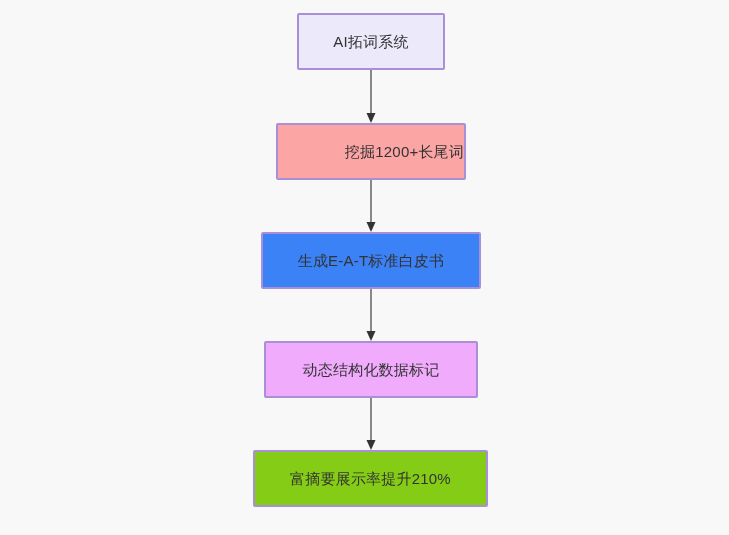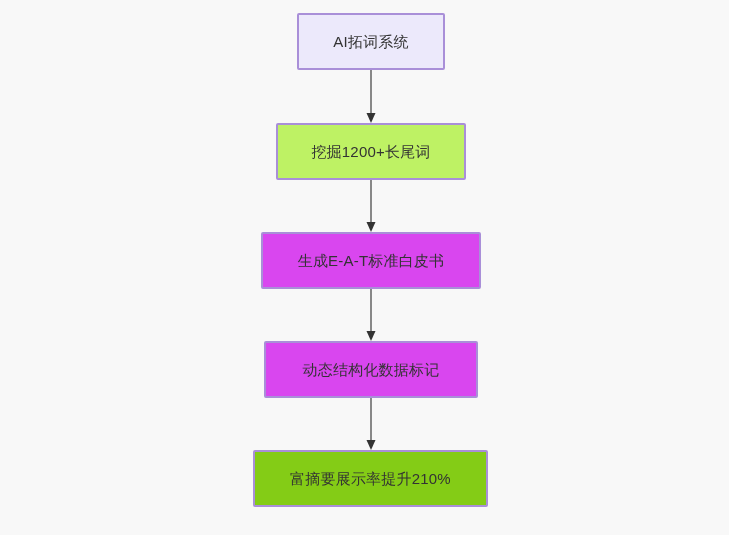--- a/index.html
+++ b/index.html
@@ -51,43 +51,43 @@
     <span>AI拓词系统</span>
   </div>
 
   <div class="edge" style="left: 365px; top: 70px; height: 53px;">
     <svg viewBox="0 0 12 53" width="12" height="53" preserveAspectRatio="none">
       <line x1="6" y1="0" x2="6" y2="44" stroke="#888888" stroke-width="2"></line>
       <polygon points="6,53 1.5,43 10.5,43" fill="#333333"></polygon>
     </svg>
   </div>
 
-  <div class="node" style="left: 276px; top: 123px; width: 190px; height: 57px; background: #bef264; border-color: rgb(169, 143, 216); color: rgb(51, 51, 51);">
+  <div class="node" style="left: 276px; top: 123px; width: 190px; height: 57px; background: #fca5a5; border-color: rgb(169, 143, 216); color: rgb(51, 51, 51); justify-content: flex-end;">
     <span>挖掘1200+长尾词</span>
   </div>
 
   <div class="edge" style="left: 365px; top: 180px; height: 52px;">
     <svg viewBox="0 0 12 52" width="12" height="52" preserveAspectRatio="none">
       <line x1="6" y1="0" x2="6" y2="43" stroke="#888888" stroke-width="2"></line>
       <polygon points="6,52 1.5,42 10.5,42" fill="#333333"></polygon>
     </svg>
   </div>
 
-  <div class="node" style="left: 261px; top: 232px; width: 220px; height: 57px; background: #d946ef; border-color: rgb(169, 143, 216); color: rgb(51, 51, 51);">
+  <div class="node" style="left: 261px; top: 232px; width: 220px; height: 57px; background: #3b82f6; border-color: rgb(169, 143, 216); color: rgb(51, 51, 51);">
     <span>生成E-A-T标准白皮书</span>
   </div>
 
   <div class="edge" style="left: 365px; top: 289px; height: 52px;">
     <svg viewBox="0 0 12 52" width="12" height="52" preserveAspectRatio="none">
       <line x1="6" y1="0" x2="6" y2="43" stroke="#888888" stroke-width="2"></line>
       <polygon points="6,52 1.5,42 10.5,42" fill="#333333"></polygon>
     </svg>
   </div>
 
-  <div class="node" style="left: 264px; top: 341px; width: 214px; height: 57px; background: #d946ef; border-color: rgb(169, 143, 216); color: rgb(51, 51, 51);">
+  <div class="node" style="left: 264px; top: 341px; width: 214px; height: 57px; background: #f0abfc; border-color: rgb(169, 143, 216); color: rgb(51, 51, 51);">
     <span>动态结构化数据标记</span>
   </div>
 
   <div class="edge" style="left: 365px; top: 398px; height: 52px;">
     <svg viewBox="0 0 12 52" width="12" height="52" preserveAspectRatio="none">
       <line x1="6" y1="0" x2="6" y2="43" stroke="#888888" stroke-width="2"></line>
       <polygon points="6,52 1.5,42 10.5,42" fill="#333333"></polygon>
     </svg>
   </div>
 

